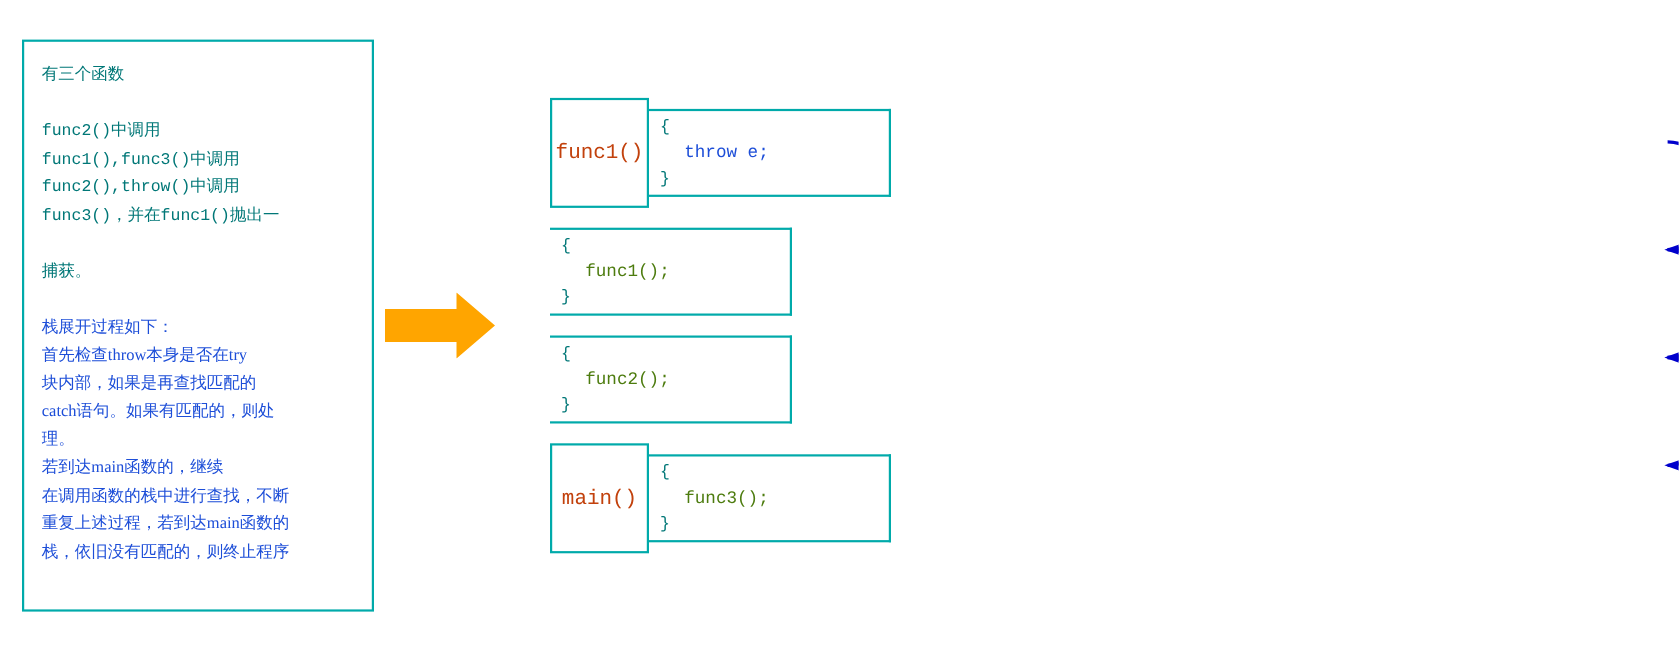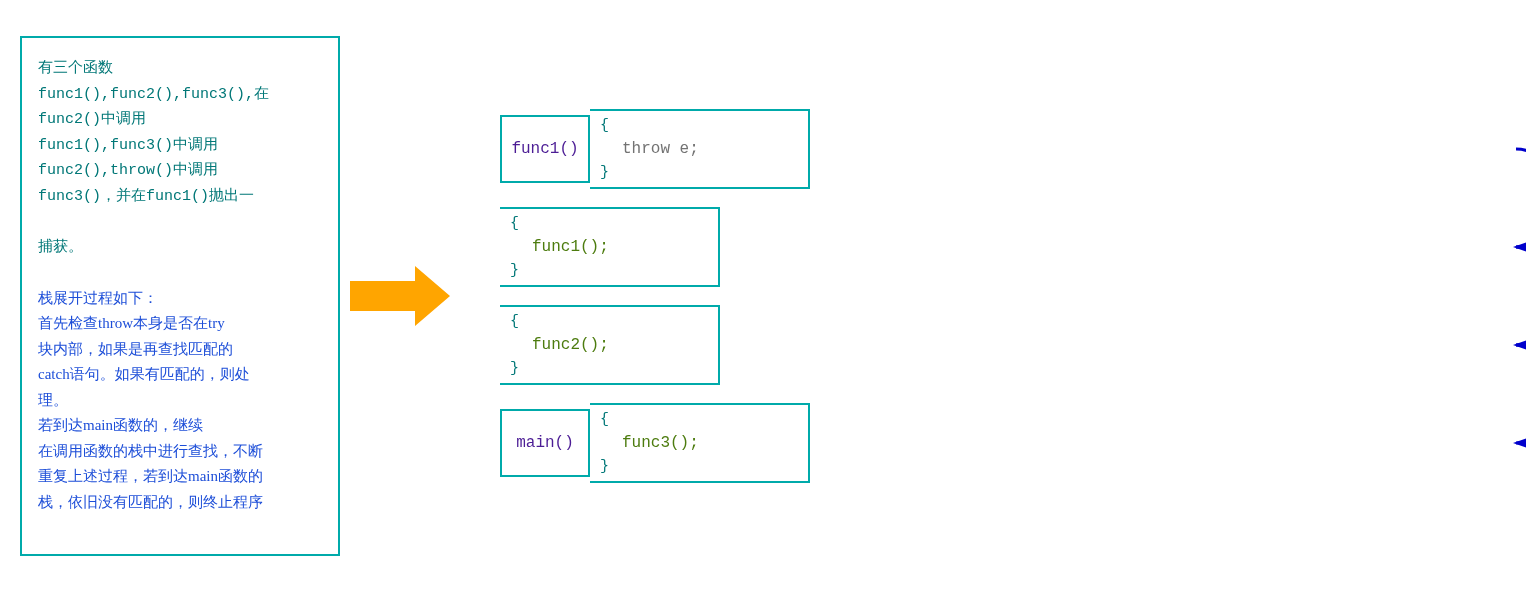--- a/index.html
+++ b/index.html
@@ -70,27 +70,27 @@
     
     .func-row {
       display: flex;
       align-items: center;
       gap: 0;
       position: relative;
     }
 
     .func-label {
       width: 90px;
-      height: 68px;
+      height: 100px;
       border: 2px solid #00aaaa;
       display: flex;
       align-items: center;
       justify-content: center;
-      color: #4c1d95;
-      font-size: 16px;
+      color: #c2410c;
+      font-size: 19px;
       font-family: 'Courier New', Courier, monospace;
       flex-shrink: 0;
     }
 
     .func-body {
       width: 220px;
       height: 80px;
       border: 2px solid #00aaaa;
       border-left: none;
       display: flex;
@@ -116,42 +116,42 @@
       left: 10px;
       font-size: 15px;
       color: #007777;
     }
 
     .func-body .code-content {
       margin-left: 16px;
     }
 
     .throw-text {
-      color: #737373;
+      color: #1d4ed8;
     }
 
     .normal-code {
       color: #4d7c0f;
     }
 
     .right-wrapper {
       position: relative;
       flex: 1;
       padding-left: 20px;
     }
   </style>
 </head>
 <body>
 
 <div class="main-container">
 
   <div class="left-panel">
     <div class="teal-text">
       <span>有三个函数</span><br>
-      <span>func1(),func2(),func3(),在</span><br>
+      <br>
       <span>func2()中调用</span><br>
       <span>func1(),func3()中调用</span><br>
       <span>func2(),throw()中调用</span><br>
       <span>func3()，并在func1()抛出一</span><br>
       <br>
       <span>捕获。</span>
     </div>
     <br>
     <div class="blue-text">
       <span>栈展开过程如下：</span><br>

